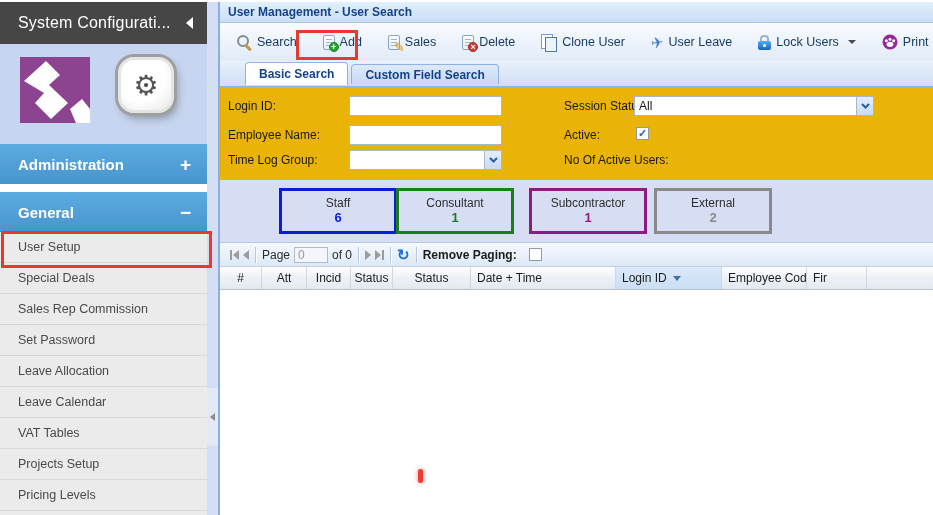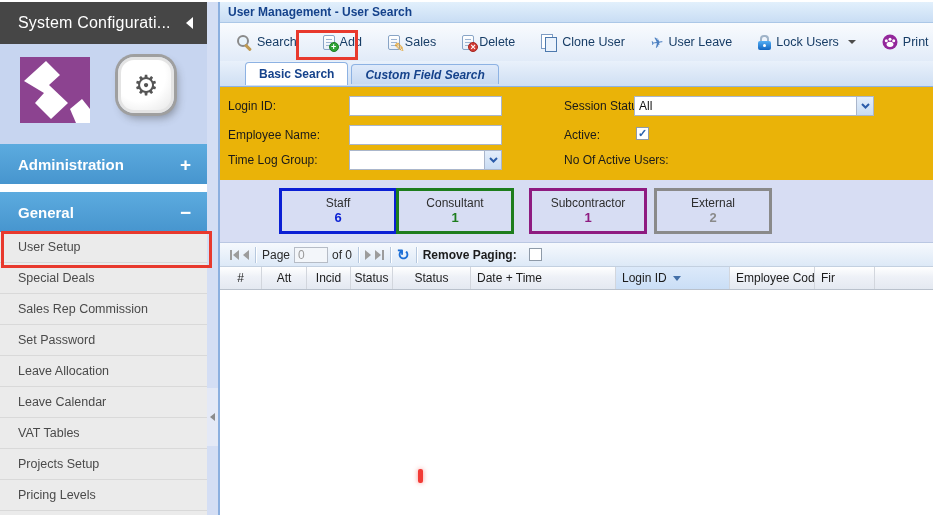--- a/index.html
+++ b/index.html
@@ -75,21 +75,21 @@
                     background: linear-gradient(#53aef5, #1265c0); }
   .lock .lockbody::after { content: ''; position: absolute; left: 5px; top: 3px; width: 3px; height: 3px;
                            border-radius: 50%; background: #fff; }
   .refresh-icon { color: #1b6ed6; font-weight: bold; font-size: 15px; line-height: 16px; cursor: pointer; }
 
   .tabstrip { height: 26px; background: linear-gradient(#e9f1fb, #cfdff3); border-bottom: 1px solid #8db2e3;
               display: flex; align-items: center; padding-left: 25px; }
   .tab { border: 1px solid #8db2e3; border-bottom: none; border-radius: 4px 4px 0 0; font-weight: bold;
          font-size: 12px; color: #15428b; padding: 0 13px; margin-right: 3px; cursor: pointer; white-space: nowrap; }
   .tab.active { background: #fff; line-height: 23px; height: 23px; }
-  .tab.inactive { background: linear-gradient(#dfeafa, #c7d9f1); line-height: 20px; height: 20px; font-style: italic; }
+  .tab.inactive { background: linear-gradient(#dfeafa, #c7d9f1); line-height: 20px; height: 20px; }
 
   .form-area { height: 93px; background: #eab308; position: relative; font-size: 12px; color: #1a1a1a; }
   .f-label { position: absolute; line-height: 20px; white-space: nowrap; }
   .f-input { position: absolute; height: 20px; width: 153px; border: 1px solid #aab6cb; background: #fff;
              font: 12px "Liberation Sans", sans-serif; padding: 0 3px; }
   .combo { position: absolute; height: 20px; border: 1px solid #aab6cb; background: #fff; display: flex;
            align-items: center; }
   .combo .val { flex: 1; padding-left: 4px; font-size: 12px; color: #111; }
   .combo .trigger { width: 17px; height: 100%; border-left: 1px solid #aab6cb;
                     background: linear-gradient(#e4eefb, #c9dcf3); display: flex; align-items: center;
@@ -336,21 +336,21 @@
       </div>
       <div class="gh-cell center" style="width: 42px;">
         <span>Status</span>
       </div>
       <div class="gh-cell center" style="width: 78px;">
         <span>Status</span>
       </div>
       <div class="gh-cell" style="width: 145px;">
         <span>Date + Time</span>
       </div>
-      <div class="gh-cell sorted" style="width: 114px;">
+      <div class="gh-cell sorted" style="width: 106px;">
         <span>Login ID</span>
         <span class="sort-arrow"></span>
       </div>
       <div class="gh-cell" style="width: 85px;">
         <span>Employee Code</span>
       </div>
       <div class="gh-cell" style="width: 60px;">
         <span>Fir</span>
       </div>
     </div>

